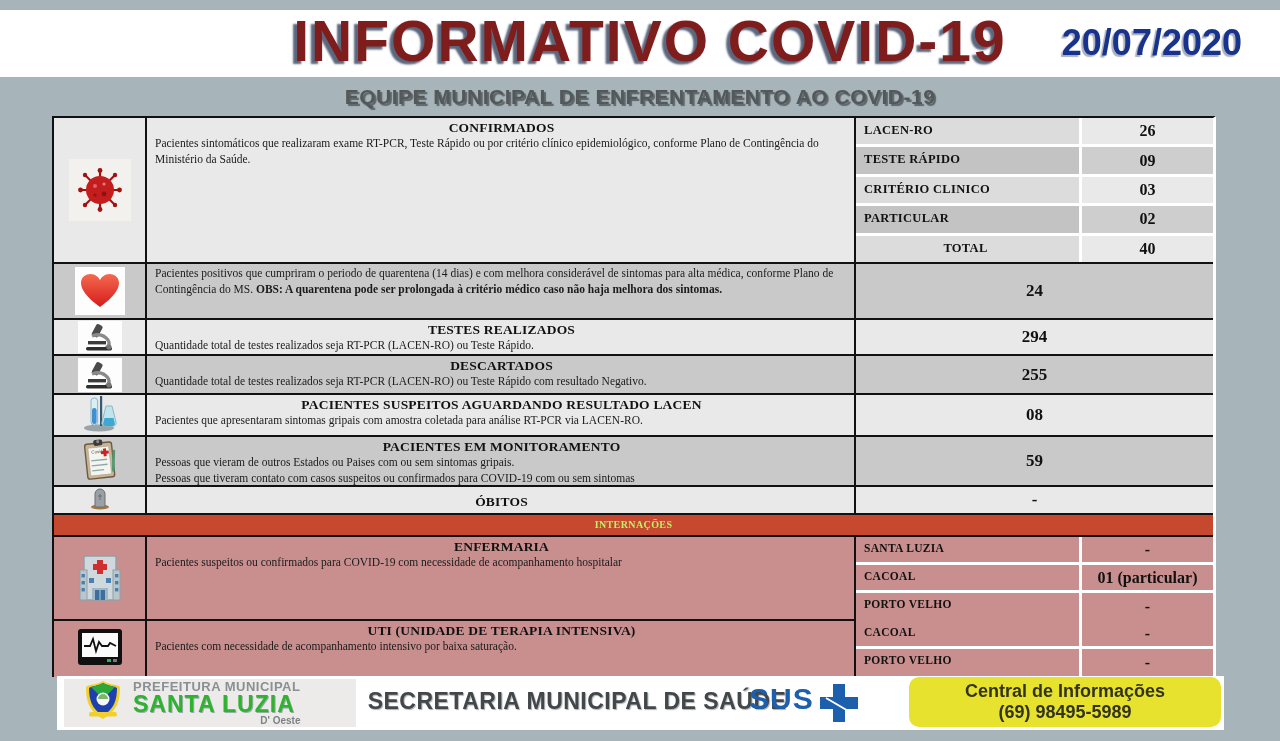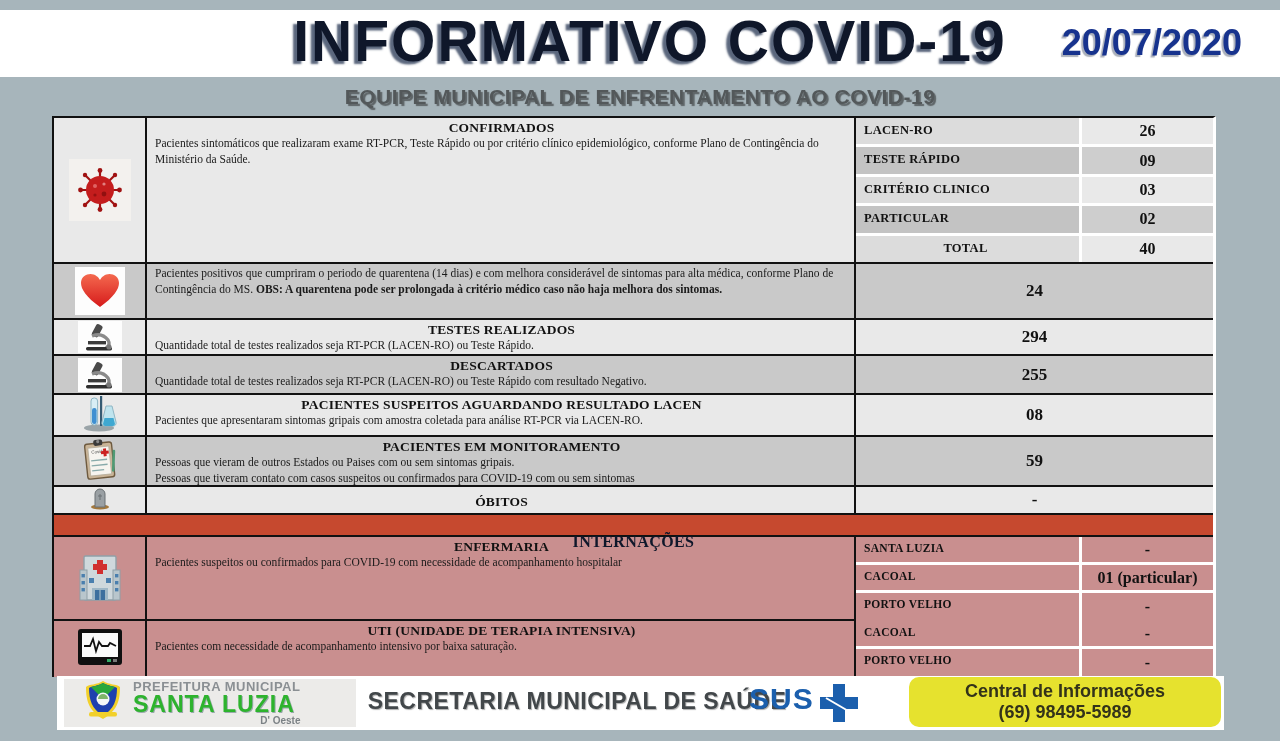--- a/index.html
+++ b/index.html
@@ -5,21 +5,21 @@
   * { margin:0; padding:0; box-sizing:border-box; }
   html,body { width:1280px; height:741px; overflow:hidden; }
   body { background:#a7b5bb; font-family:"Liberation Serif", serif; position:relative; }
 
   
   .band-white { position:absolute; left:0; top:10px; width:1280px; height:67px; background:#ffffff; }
   .main-title {
     position:absolute; left:150px; top:8px; width:1000px; height:66px;
     text-align:center; line-height:66px;
     font-family:"Liberation Sans", sans-serif; font-weight:900; font-size:57px; letter-spacing:2px;
-    color:#0f172a; text-shadow:-4px 3px 2px rgba(62,76,102,0.85);
+    color:#7f1d1d; text-shadow:-4px 3px 2px rgba(62,76,102,0.85);
   }
   .date {
     position:absolute; right:38px; top:22px;
     font-family:"Liberation Sans", sans-serif; font-weight:900; font-size:36px;
     color:#17338e; text-shadow:-2px 2px 1px rgba(100,110,130,0.55);
   }
   .subtitle {
     position:absolute; left:0; top:85px; width:1280px; text-align:center;
     font-family:"Liberation Sans", sans-serif; font-weight:bold; font-size:21px; letter-spacing:0.5px;
     color:#53585a; text-shadow:2px 2px 1px rgba(35,35,35,0.55);
@@ -56,21 +56,21 @@
   .srow-b .sub-label { background:#c3c3c3; } .srow-b .sub-val { background:#cecece; }
   .srow-total .sub-label { text-align:center; padding-left:0; }
   .row-curados { height:56px; }
   .row-testes { height:36px; }
   .row-descartados { height:39px; }
   .row-suspeitos { height:42px; }
   .row-monitoramento { height:50px; }
   .row-obitos { height:28px; }
   .row-obitos .row-title { padding-top:5px; }
   .row-banner { height:22px; background:#c6492f; display:block; text-align:center;
-                font-weight:bold; font-size:16px; color:#0f172a; padding-top:18px; letter-spacing:0.4px; }
+                font-weight:bold; font-size:10px; color:#bef264; padding-top:4px; letter-spacing:0.4px; }
   .row-enfermaria { height:84px; background:#c98f8f; }
   .row-uti { height:56px; background:#c98f8f; }
   .pink .sub-label { background:#c98f8f; font-size:11.5px; }
   .pink .sub-val { background:#c98f8f; }
   .pink .sub-row { height:28px; flex:0 0 28px; }
   .bold { font-weight:bold; }
 
   
   .footer { position:absolute; left:57px; top:676px; width:1167px; height:54px; background:#ffffff; }
   .logo-box { position:absolute; left:7px; top:3px; width:292px; height:48px; background:#ecebe9;

